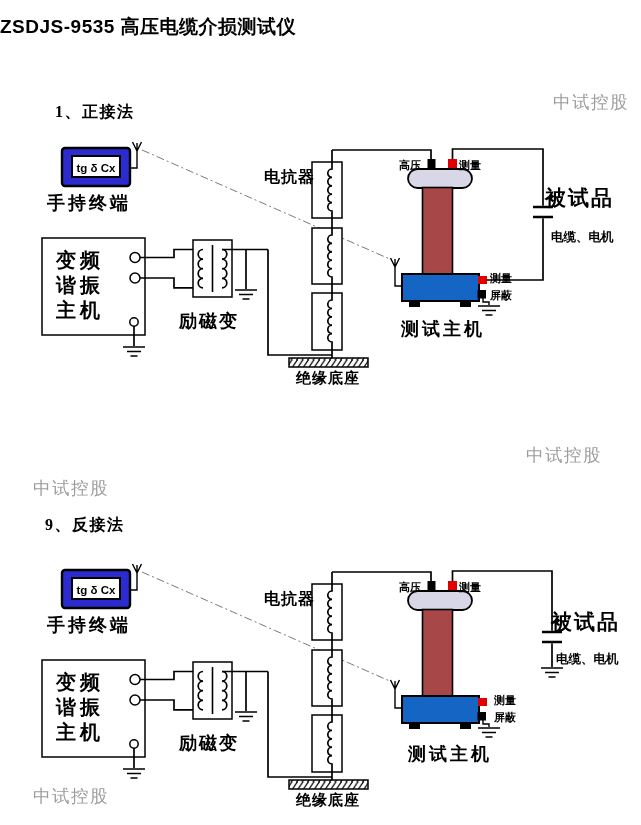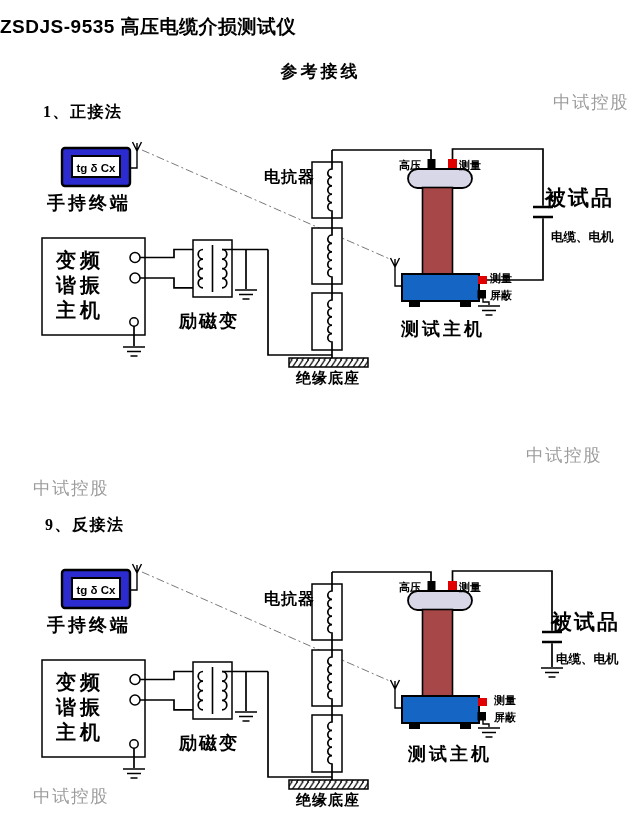--- a/index.html
+++ b/index.html
@@ -3,42 +3,41 @@
 <meta charset="utf-8">
 <style>
   html,body { margin:0; padding:0; background:#fff; }
   .page { position:relative; width:641px; height:825px; background:#ffffff; overflow:hidden;
           font-family:"Liberation Serif", serif; color:#000; }
   .title { position:absolute; top:14px; left:0; width:100%; text-align:left;
            font-family:"Liberation Sans", sans-serif; font-weight:bold; font-size:19px; letter-spacing:.5px; }
   .subtitle { position:absolute; top:60px; left:0; width:100%; text-align:center;
               font-family:"Liberation Sans", sans-serif; font-weight:bold; font-size:17px; letter-spacing:3px; }
   .heading { position:absolute; font-weight:bold; font-size:16px; letter-spacing:1.5px; }
-  .h1 { left:43px; top:102px; }
+  .h1 { left:55px; top:102px; }
   .h2 { left:45px; top:515px; }
   .wm { position:absolute; color:#9b9b9b; font-size:17.5px; letter-spacing:1.5px; font-weight:normal; }
   .wm1 { left:553px; top:90px; }
   .wm2 { left:526px; top:443px; }
   .wm3 { left:33px; top:476px; }
   .wm4 { left:33px; top:784px; }
   svg.diagram { position:absolute; left:0; top:0; }
   .lbl { font-weight:bold; fill:#000; font-family:"Liberation Serif", serif; }
   .scr { font-family:"Liberation Sans", sans-serif; font-weight:bold; fill:#000; }
   .wire { stroke:#000; stroke-width:1.7; fill:none; }
   .thin { stroke:#000; stroke-width:1.4; fill:none; }
   .box  { fill:#fff; stroke:#000; stroke-width:1.5; }
   .dash { stroke:#7a7a7a; stroke-width:1; fill:none; stroke-dasharray:8 3 2 3; }
 </style>
 </head>
 <body>
 
 <div class="page">
 
   <div class="title">ZSDJS-9535 高压电缆介损测试仪</div>
-  <div class="subtitle">参考接线</div>
 
   <div class="wm wm1">中试控股</div>
   <div class="heading h1">1、正接法</div>
   <div class="wm wm2">中试控股</div>
   <div class="wm wm3">中试控股</div>
   <div class="heading h2">9、反接法</div>
   <div class="wm wm4">中试控股</div>
 
   <svg class="diagram" width="641" height="825" viewBox="0 0 641 825">
     <defs>

